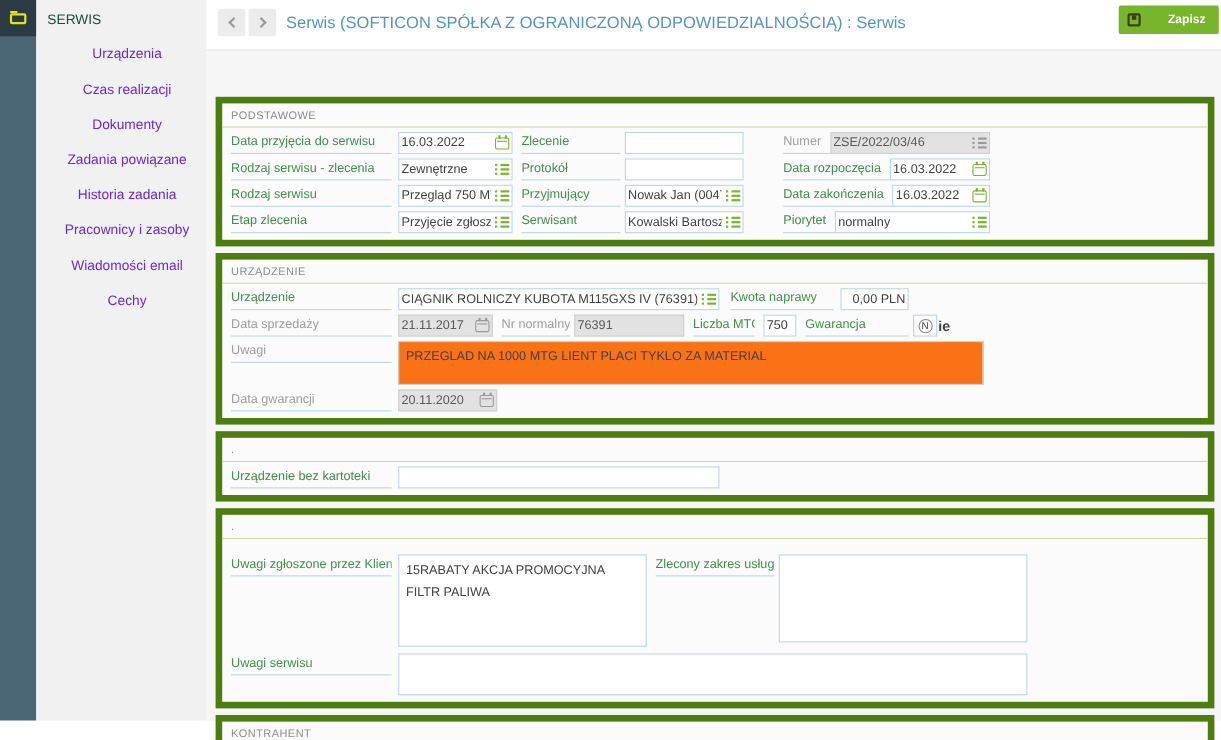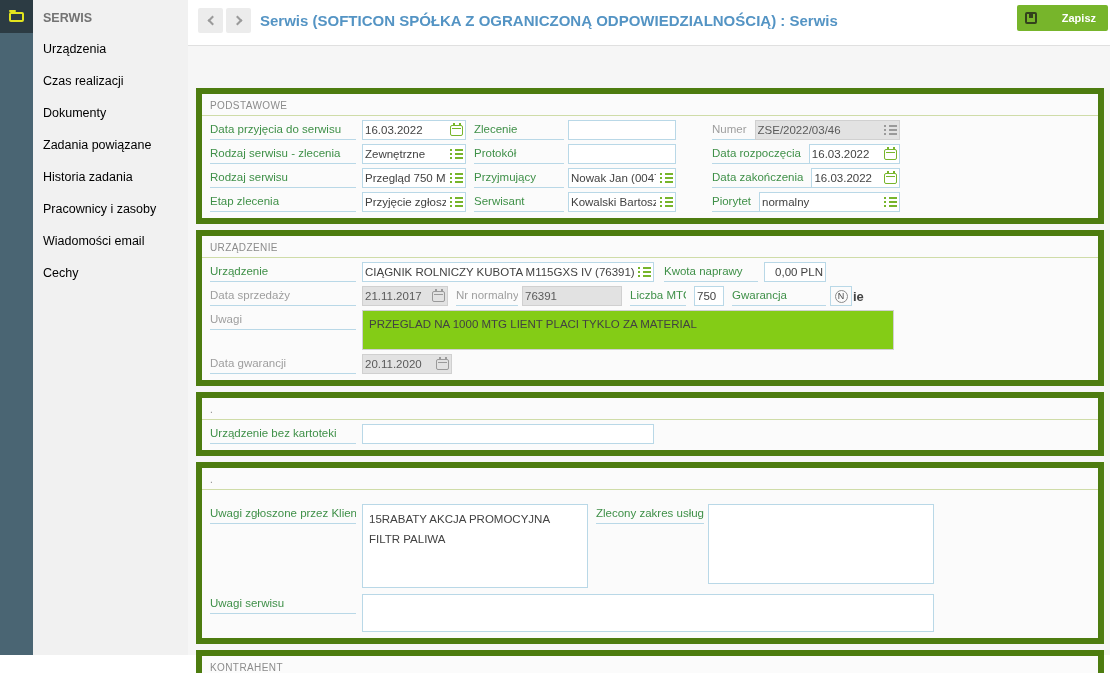--- a/index.html
+++ b/index.html
@@ -7,51 +7,51 @@
   .app { position:relative; width:1110px; height:673px; background:#fff; }
 
   
   .strip { position:absolute; left:0; top:0; width:33px; height:655px; background:#4a6573; }
   .strip-top { position:absolute; left:0; top:0; width:33px; height:33px; background:#2c3b43; display:flex; align-items:center; justify-content:center; }
   .ic-folder { width:15px; height:10px; border:2px solid #e3e41e; border-radius:2px; position:relative; }
   .ic-folder::before { content:""; position:absolute; top:-4px; left:-2px; width:7px; height:2px; background:#e3e41e; border-radius:1px; }
 
   
   .sidebar { position:absolute; left:33px; top:0; width:155px; height:655px; background:#f1f1f1; }
-  .sb-title { padding:11px 0 0 10px; font-size:12.5px; font-weight:bold; color:#737373; height:33px; }
-  .sb-item { padding:9px 0 9px 10px; font-size:12.5px; color:#000000; cursor:pointer; }
+  .sb-title { padding:11px 0 0 10px; font-size:12.5px; font-weight:normal; color:#14532d; height:33px; }
+  .sb-item { padding:9px 0 9px 10px; font-size:12.5px; color:#6d28d9; cursor:pointer;text-align:center; }
 
   
   .main { position:absolute; left:188px; top:0; right:0; height:655px; background:#f6f6f6; }
   .topbar { position:absolute; left:0; top:0; right:0; height:46px; background:#fff; border-bottom:1px solid #e0e0e0; }
   .nav { position:absolute; left:10px; top:8px; display:flex; gap:3px; }
   .nav-btn { width:25px; height:25px; background:#ececec; border-radius:2px; display:flex; align-items:center; justify-content:center; cursor:pointer; }
   .chev { width:7px; height:7px; border-left:2px solid #9a9a9a; border-bottom:2px solid #9a9a9a; }
   .chev.left  { transform:rotate(45deg); margin-left:3px; }
   .chev.right { transform:rotate(225deg); margin-right:3px; }
-  .page-title { position:absolute; left:72px; top:12px; font-size:15px; font-weight:700; color:#5494c4; white-space:nowrap; }
+  .page-title { position:absolute; left:72px; top:12px; font-size:15px; font-weight:400; color:#5494c4; white-space:nowrap; }
   .save-btn { position:absolute; right:2px; top:5px; height:26px; background:#77b52b; border:none; border-radius:2px; display:flex; align-items:center; gap:25px; padding:0 12px 0 8px; cursor:pointer; }
   .ic-save { width:12px; height:12px; border:2px solid #33421c; border-radius:2px; position:relative; }
   .ic-save::before { content:""; position:absolute; top:0; left:2px; width:4px; height:4px; background:#33421c; }
   .save-lbl { color:#fff; font-size:11px; font-weight:bold; }
 
   
   .content { position:absolute; left:8px; top:88px; right:6px; }
   .sec { background:#fbfbfb; border:6px solid #4d7c0f; margin-bottom:6px; padding-bottom:6px; }
   .sec-h { font-size:10px; color:#8b8b8b; letter-spacing:.4px; padding:6px 8px 4px; border-bottom:1px solid #cfdca8; }
 
   .row { display:flex; align-items:flex-start; margin:4px 8px 0; }
   .lbl { display:block; font-size:11.5px; color:#3f9048; border-bottom:1px solid #b9d8e7; padding:3px 0 4px; white-space:nowrap; overflow:hidden; }
   .lbl.dis { color:#9e9e9e; }
   .fld { height:20px; border:1px solid #b9d8e7; background:#fff; display:flex; align-items:center; padding:0 2px; font-size:11.5px; color:#424242; }
   .fld.dis { background:#e2e2e2; border-color:#d0d0d0; color:#5a5a5a; }
   .fld .txt { flex:1; white-space:nowrap; overflow:hidden; }
   .fld .txt.right { text-align:right; }
   .area { border:1px solid #b9d8e7; background:#fff; font-size:11.5px; color:#424242; padding:5px 6px; white-space:pre-wrap; line-height:1.7; overflow:hidden; }
-  .area.dis { background:#84cc16; border-color:#d0d0d0; line-height:1.4; }
+  .area.dis { background:#f97316; border-color:#d0d0d0; line-height:1.4; }
 
   
   .ic-list { width:13px; height:10px; flex:0 0 auto; margin-left:4px; color:#77b52b;
     background-image:
       linear-gradient(currentColor,currentColor),linear-gradient(currentColor,currentColor),
       linear-gradient(currentColor,currentColor),linear-gradient(currentColor,currentColor),
       linear-gradient(currentColor,currentColor),linear-gradient(currentColor,currentColor);
     background-repeat:no-repeat;
     background-size:2px 2px,8px 2px,2px 2px,8px 2px,2px 2px,8px 2px;
     background-position:0 0,5px 0,0 4px,5px 4px,0 8px,5px 8px; }

